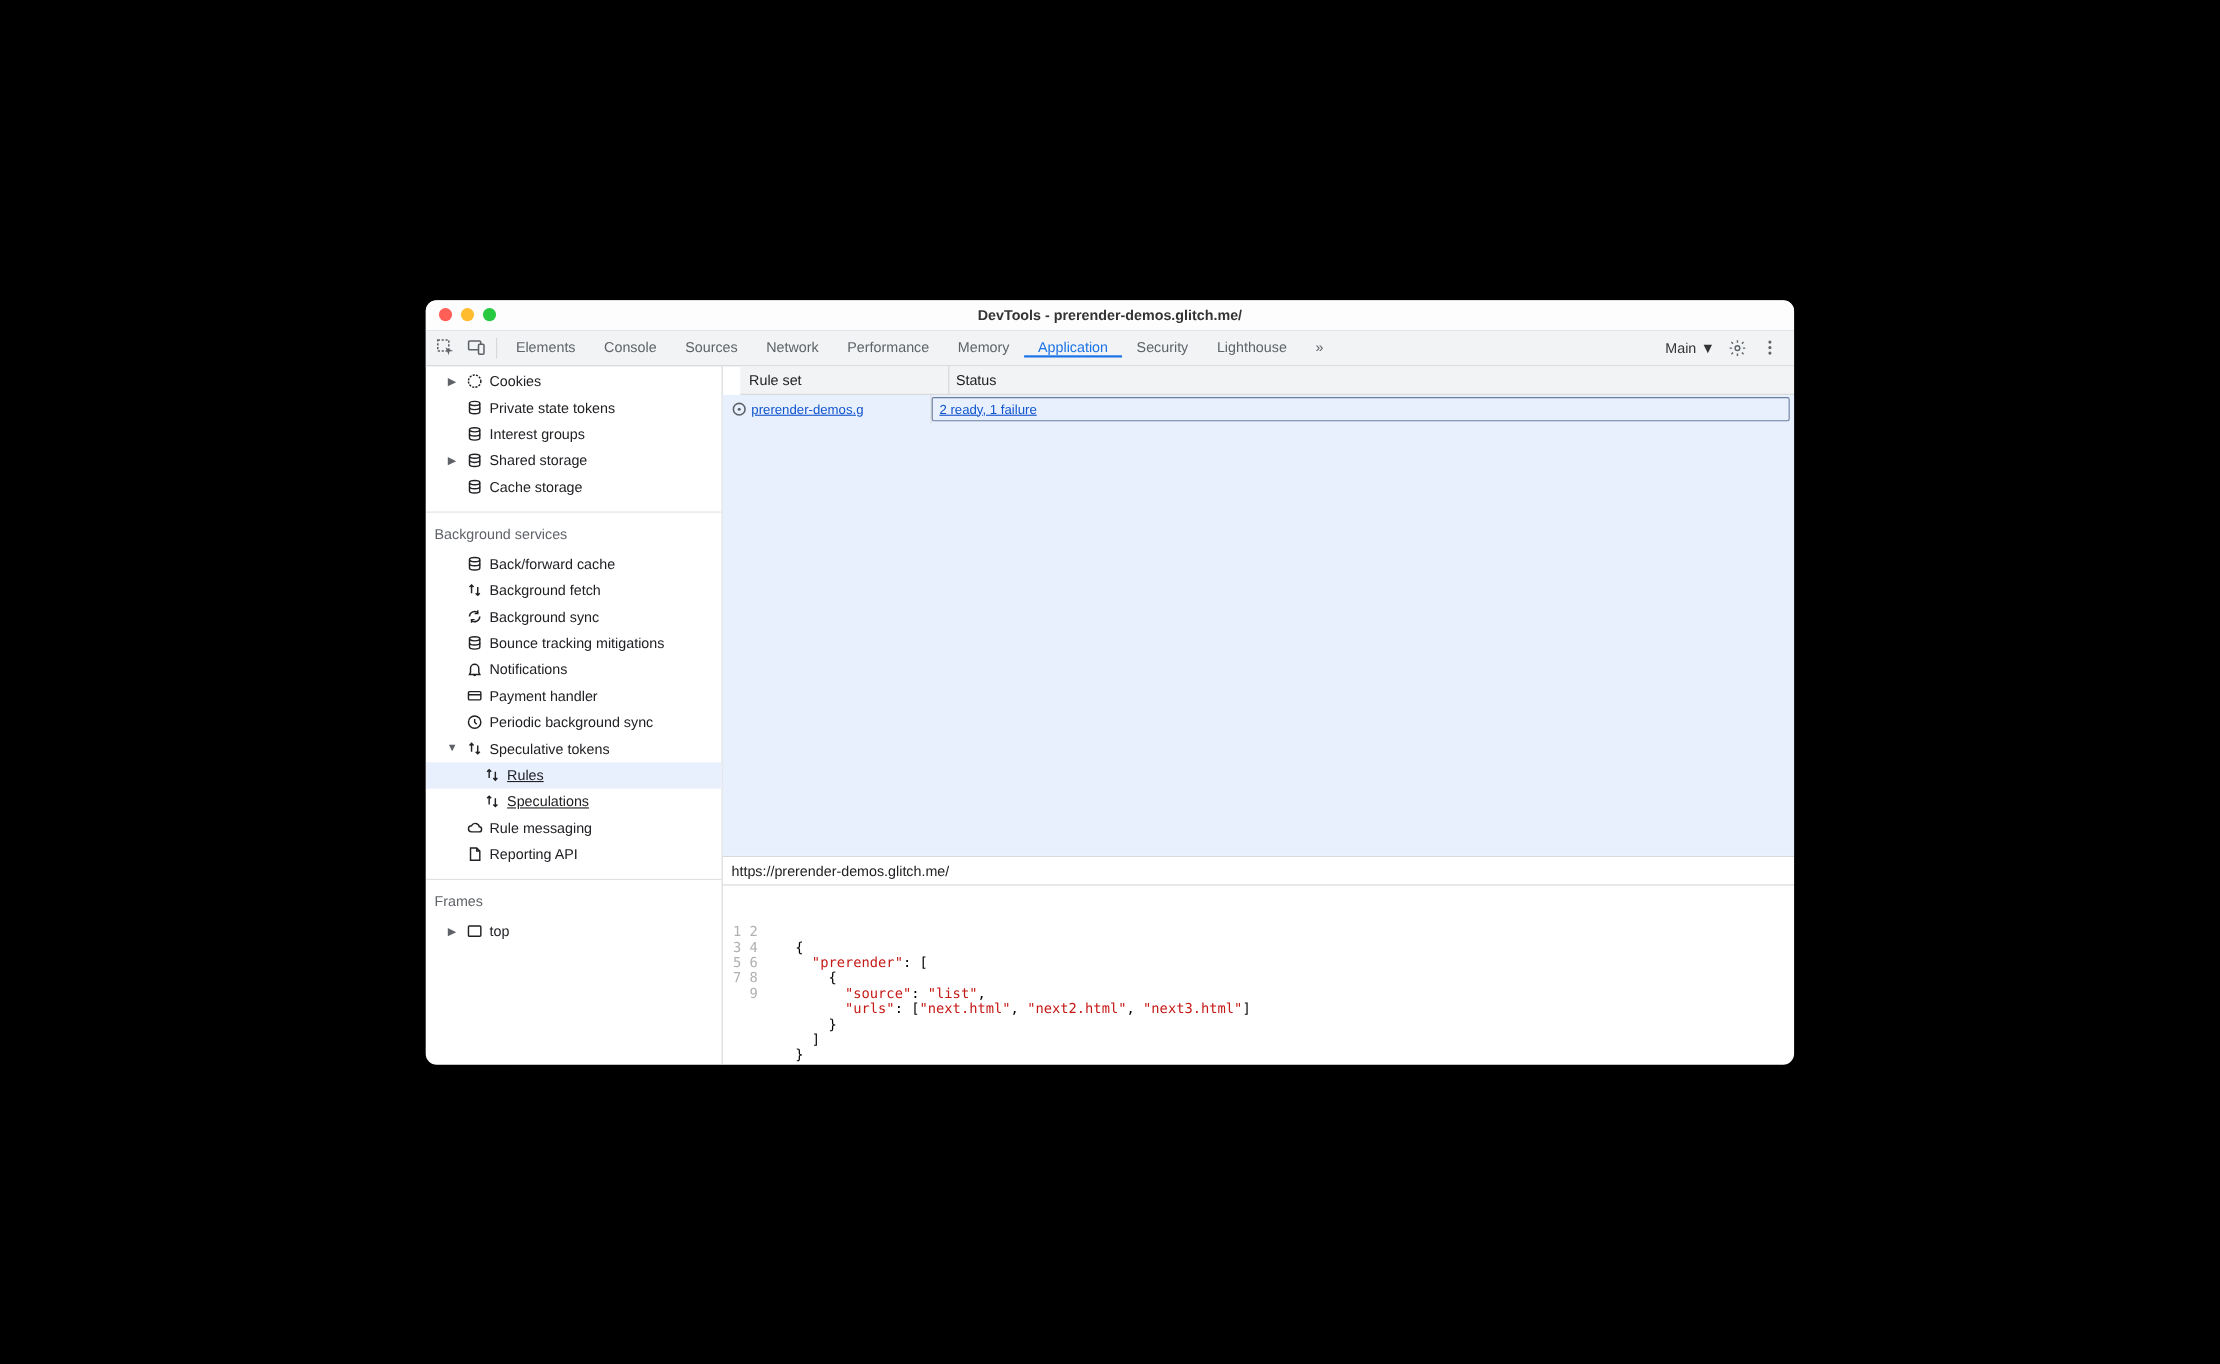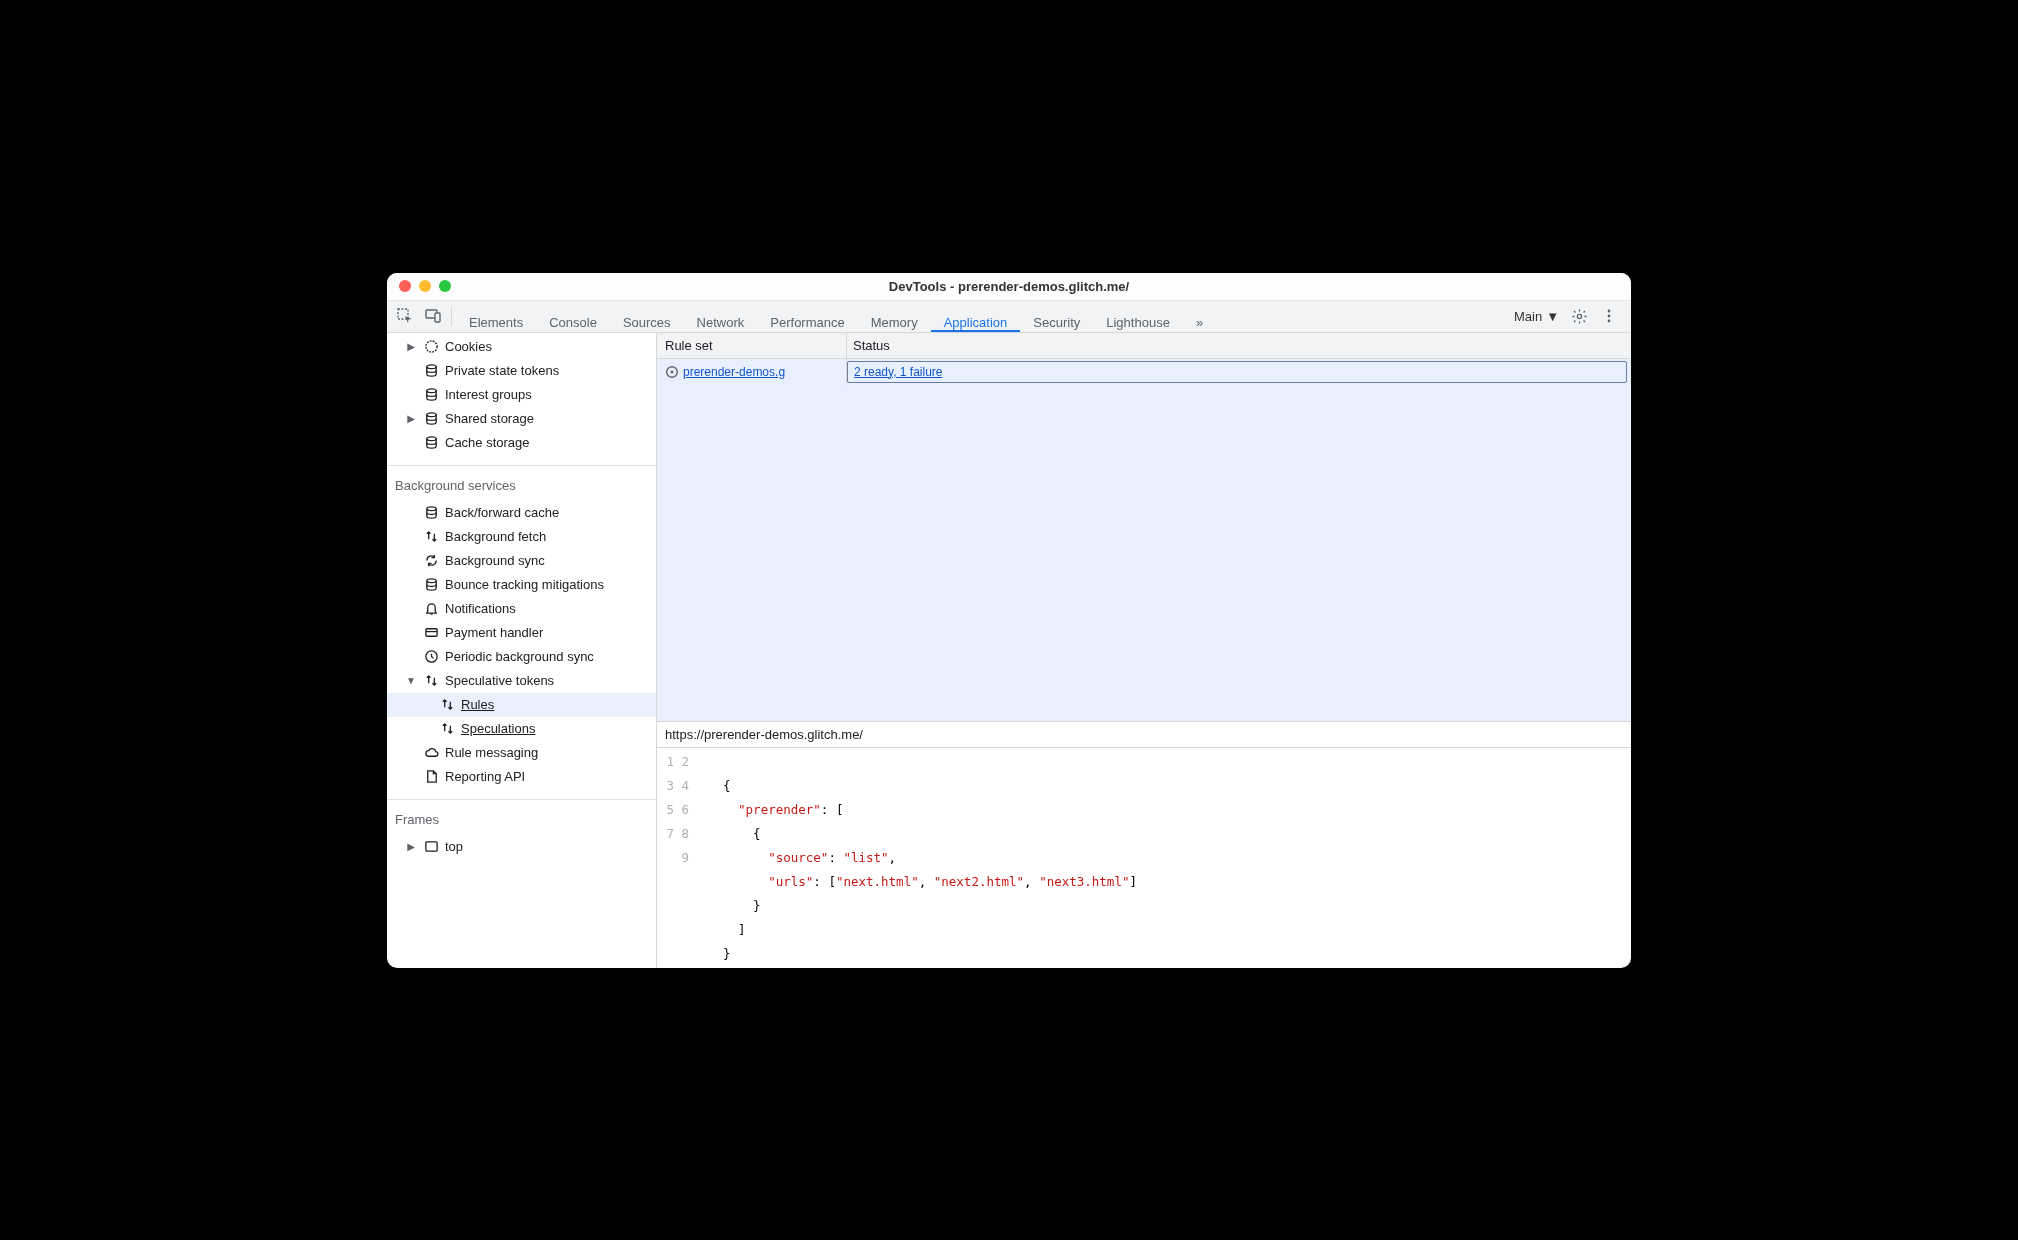--- a/index.html
+++ b/index.html
@@ -85,21 +85,21 @@
     justify-content: center;
     color: #5f6368;
   }
   .tool-sep {
     width: 1px;
     background: var(--border);
     margin: 6px 4px;
   }
   .tabs {
     display: flex;
-    align-items: flex-end;
+    align-items: center;
     flex: 1;
   }
   .tab {
     padding: 0 13px;
     display: flex;
     align-items: center;
     color: var(--text-dim);
     cursor: default;
     border-bottom: 2px solid transparent;
   }
@@ -197,20 +197,21 @@
   .grid-header, .grid-row {
     display: flex;
     align-items: center;
     height: 26px;
   }
   .grid-header {
     background: var(--bg-header);
     border-bottom: 1px solid var(--border);
     font-size: 13px;
     color: var(--text);
+    margin-left: 16px;
   }
   .col-ruleset {
     width: 190px;
     border-right: 1px solid var(--border);
     padding-left: 8px;
     display: flex; align-items: center; gap: 4px;
     height: 100%;
     overflow: hidden; white-space: nowrap;
   }
   .col-status {
@@ -259,22 +260,23 @@
     border-bottom: 1px solid var(--border);
     display: flex; align-items: center;
     padding: 0 8px;
     font-size: 13px;
   }
   .code-area {
     flex: 0 0 auto;
     display: flex;
     font-family: Menlo, Consolas, monospace;
     font-size: 12.5px;
-    line-height: 24px;
+    line-height: 14px;
     padding: 2px 0;
+    margin-top: 33px;
   }
   .gutter {
     width: 42px;
     text-align: right;
     color: #b0b0b0;
     padding-right: 10px;
   }
   .code {
     white-space: pre;
     padding-left: 24px;

